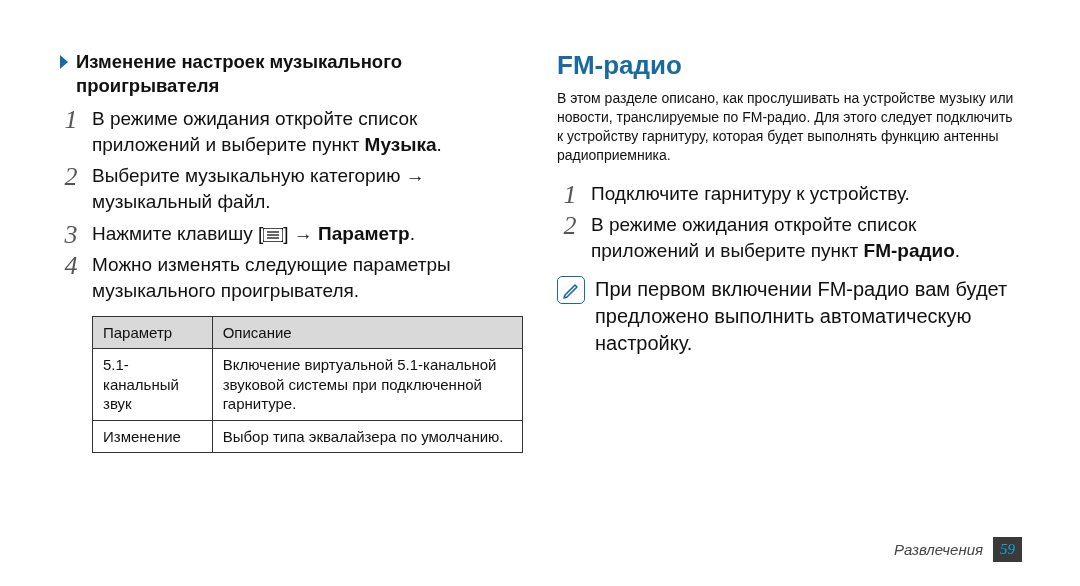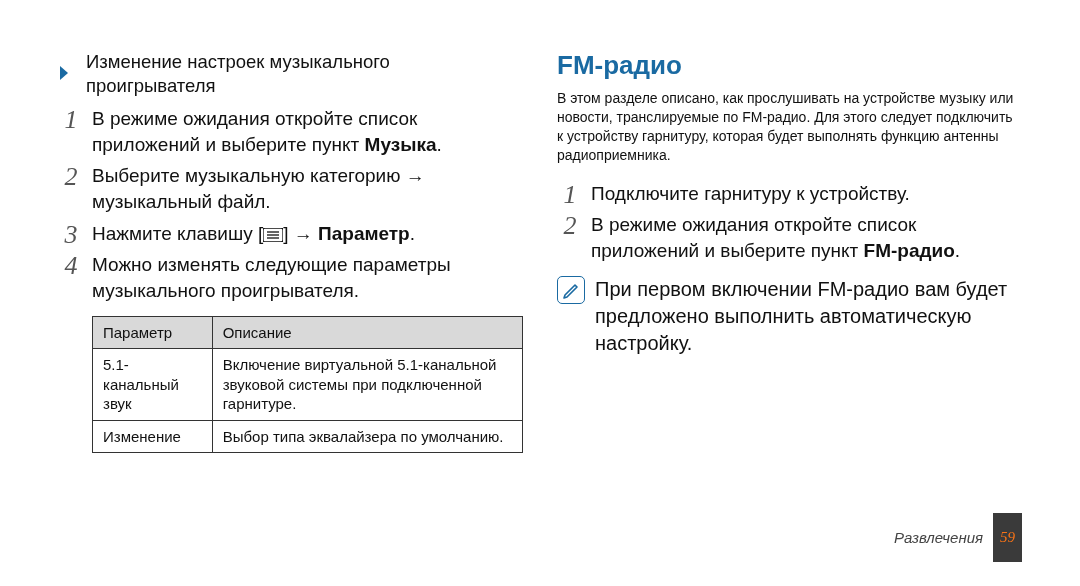--- a/index.html
+++ b/index.html
@@ -7,23 +7,23 @@
   .page {
     position: relative;
     width: 1080px; height: 586px;
     padding: 50px 58px 30px 58px;
     display: flex;
     gap: 34px;
   }
   .col { flex: 1 1 0; min-width: 0; }
   .sub-heading {
     display: flex;
-    align-items: center;
-    gap: 16px;
-    font-weight: 400;
+    align-items: flex-start;
+    gap: 6px;
+    font-weight: 700;
     font-size: 18.5px;
     line-height: 1.3;
     margin-bottom: 8px;
   }
   .sub-heading .chevron {
     color: #1a6aa2;
     margin-top: 2px;
     flex: 0 0 auto;
   }
   .sub-heading .txt { flex: 1; }
@@ -119,22 +119,22 @@
     display: flex;
     align-items: center;
     gap: 10px;
   }
   .footer-section {
     font-style: italic;
     color: #444;
   }
   .footer-page {
     background: #3a3a3a;
-    color: #f97316;
-    padding: 16px 7px;
+    color: #0ea5e9;
+    padding: 4px 7px;
     font-style: italic;
     font-family: Georgia, serif;
     text-align: right;
   }
 </style>
 </head>
 <body>
 
 <div class="page">
 

